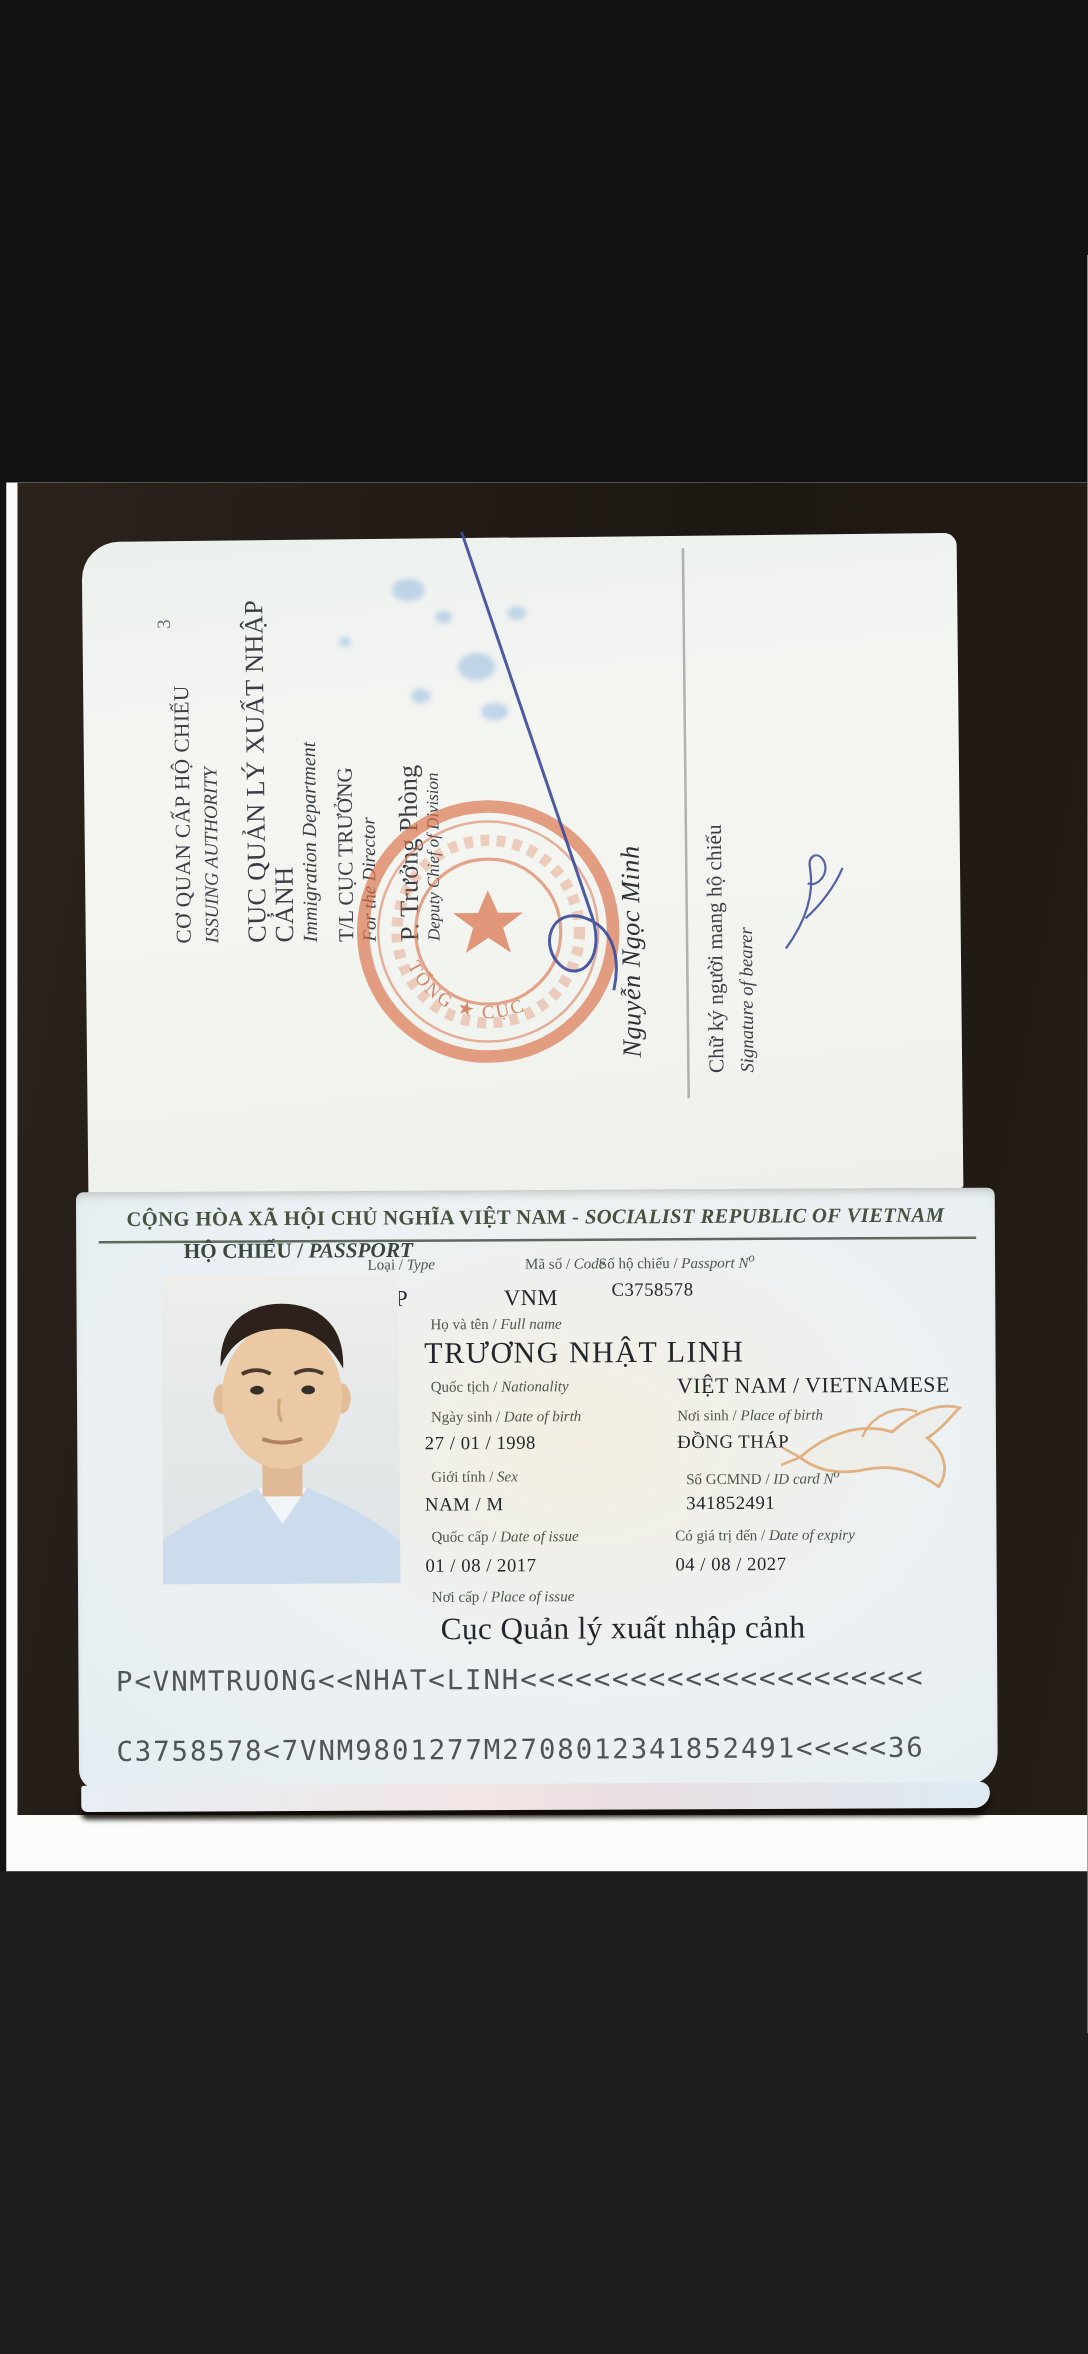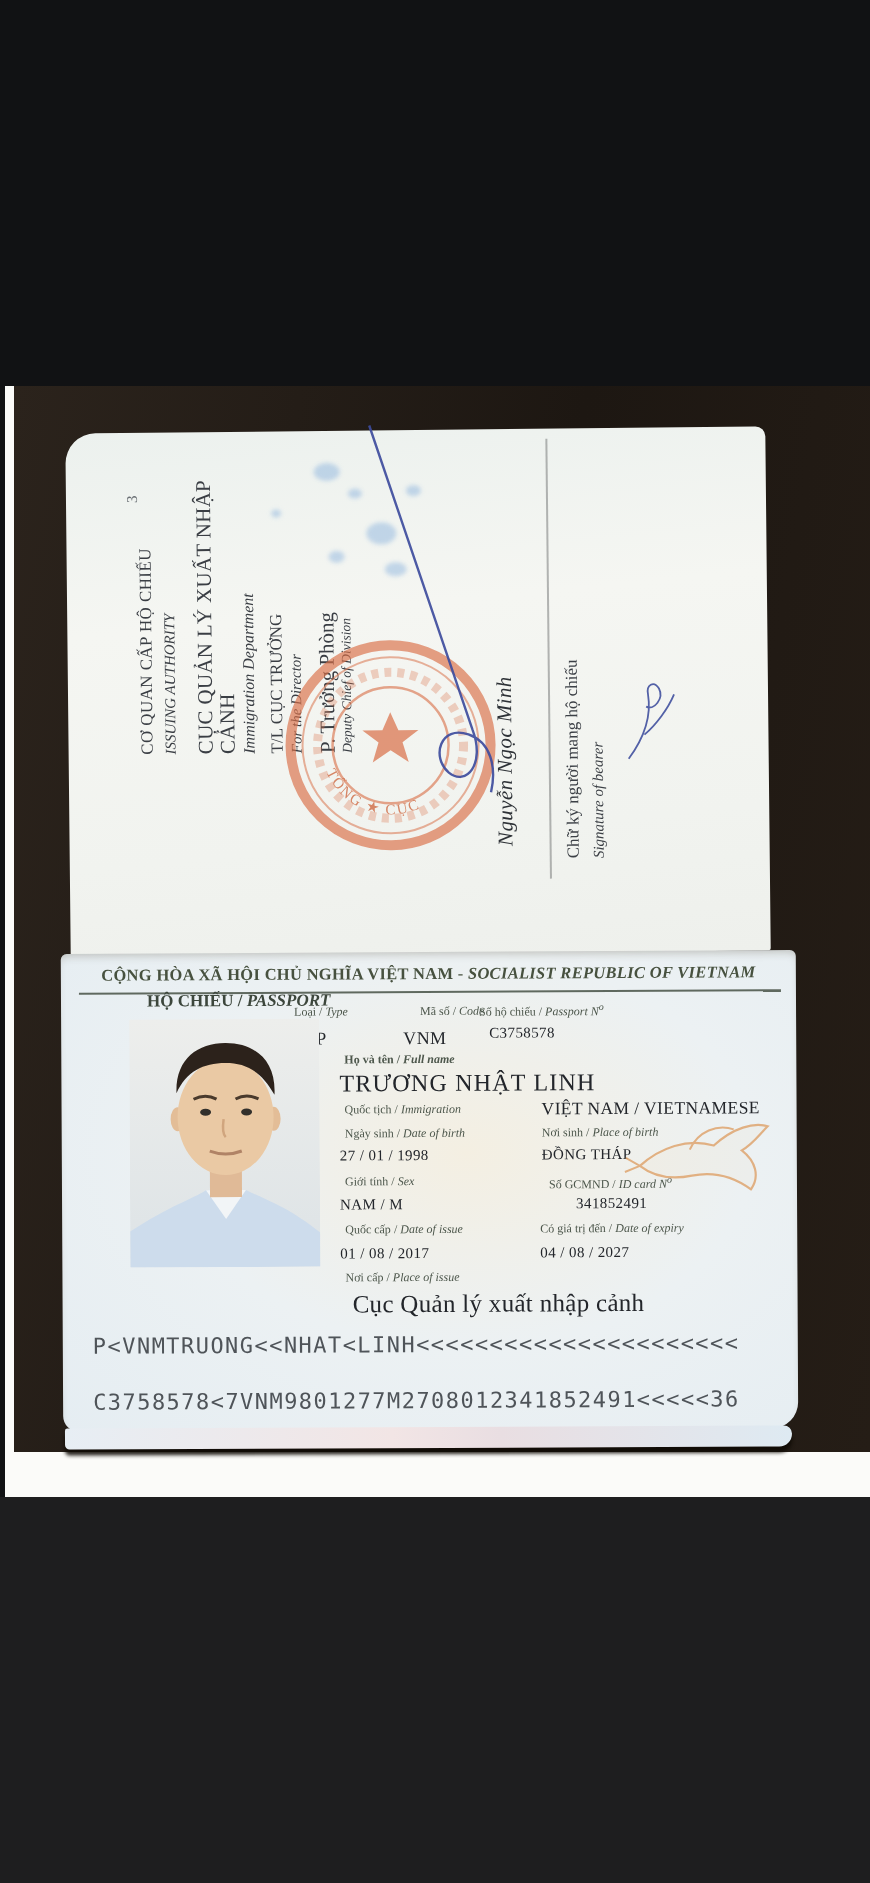--- a/index.html
+++ b/index.html
@@ -178,31 +178,31 @@
         <ellipse cx="96" cy="98" rx="48" ry="58" fill="#eac9a4"></ellipse>
         <path d="M47,74 C46,40 68,24 96,24 C126,24 147,42 145,76 C132,52 116,44 96,44 C74,44 57,52 47,74 Z" fill="#2c221b"></path>
         <path d="M64,80 Q76,74 87,80" stroke="#4a3a2c" stroke-width="3" fill="none"></path>
         <path d="M106,80 Q117,74 129,80" stroke="#4a3a2c" stroke-width="3" fill="none"></path>
         <ellipse cx="76" cy="93" rx="5.5" ry="3.5" fill="#33302c"></ellipse>
         <ellipse cx="117" cy="93" rx="5.5" ry="3.5" fill="#33302c"></ellipse>
         <path d="M94,100 Q92,114 96,118" stroke="#d0a57e" stroke-width="2.5" fill="none"></path>
         <path d="M80,132 Q96,138 112,132" stroke="#b08366" stroke-width="3" fill="none"></path>
       </svg>
 
-      <div class="lbl" style="left:283px;top:100px;font-weight:bold;">
+      <div class="lbl" style="left:283px;top:100px;">
         <span>Họ và tên</span>
         <span class="sep">/</span>
         <span class="en">Full name</span>
       </div>
       <div class="val val-name" style="left:278px;top:118px;">TRƯƠNG NHẬT LINH</div>
 
       <div class="lbl" style="left:283px;top:150px;">
         <span>Quốc tịch</span>
         <span class="sep">/</span>
-        <span class="en">Immigration</span>
+        <span class="en">Nationality</span>
       </div>
       <div class="val val-nat" style="left:480px;top:147px;">
         <span>VIỆT NAM</span>
         <span class="sep">/</span>
         <span class="en">VIETNAMESE</span>
       </div>
 
       <div class="lbl" style="left:283px;top:174px;">
         <span>Ngày sinh</span>
         <span class="sep">/</span>
@@ -220,21 +220,21 @@
         <span>Giới tính</span>
         <span class="sep">/</span>
         <span class="en">Sex</span>
       </div>
       <div class="lbl" style="left:487px;top:223px;">
         <span>Số GCMND</span>
         <span class="sep">/</span>
         <span class="en">ID card N</span><sup class="en">o</sup>
       </div>
       <div class="val" style="left:278px;top:244px;">NAM / M</div>
-      <div class="val" style="left:487px;top:244px;margin-left:27px;">341852491</div>
+      <div class="val" style="left:487px;top:244px;">341852491</div>
 
       <div class="lbl" style="left:283px;top:270px;">
         <span>Quốc cấp</span>
         <span class="sep">/</span>
         <span class="en">Date of issue</span>
       </div>
       <div class="lbl" style="left:478px;top:270px;">
         <span>Có giá trị đến</span>
         <span class="sep">/</span>
         <span class="en">Date of expiry</span>

